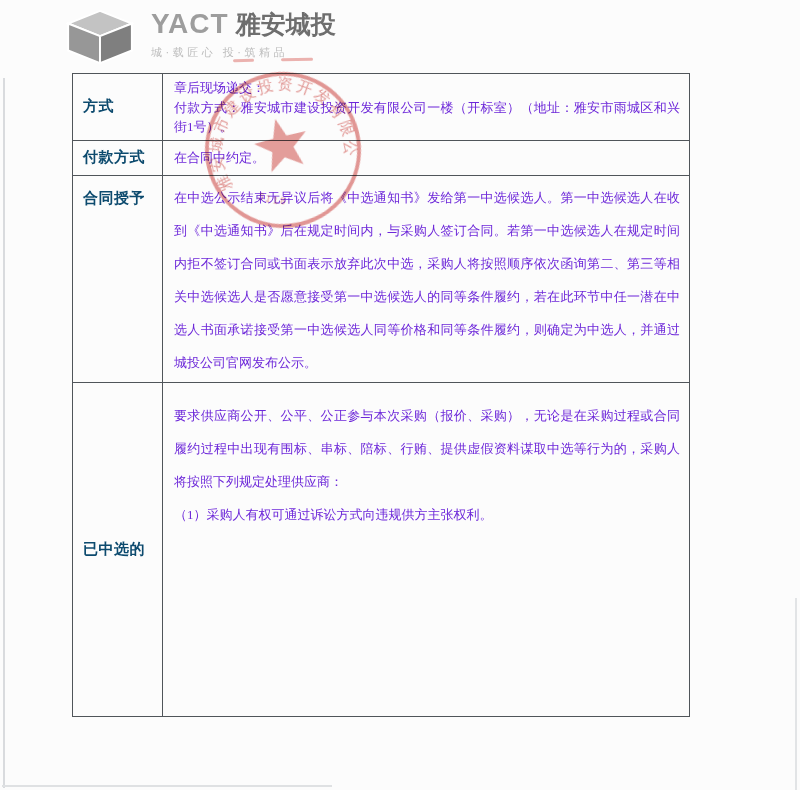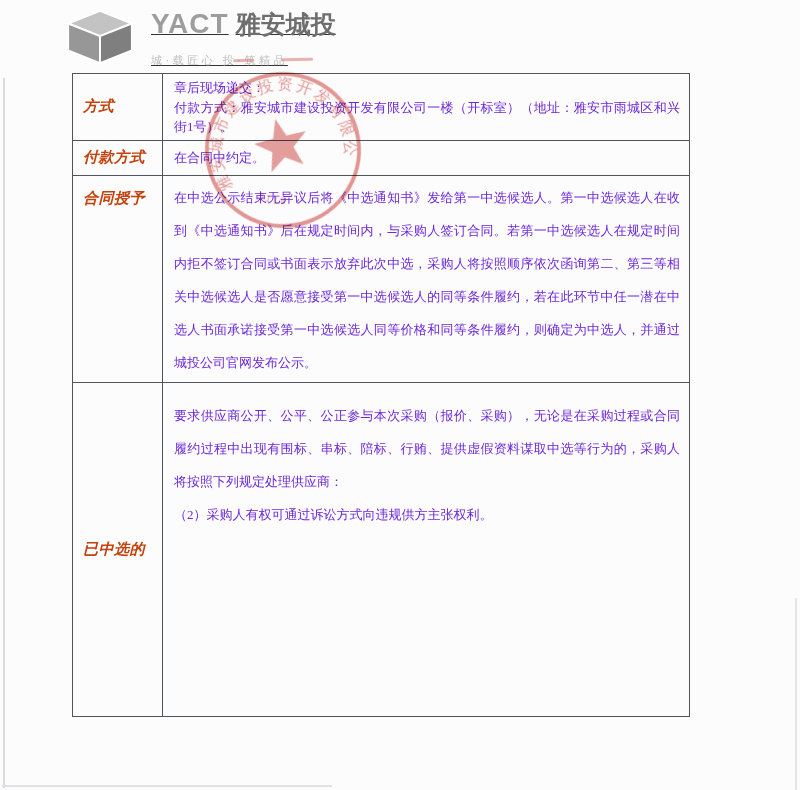--- a/index.html
+++ b/index.html
@@ -6,48 +6,47 @@
   body {
     width:800px; height:790px;
     background:#fcfcfc;
     position:relative;
     overflow:hidden;
     font-family:"Liberation Serif","DejaVu Serif",serif;
     color:#333;
   }
 
   
-  .logo { position:absolute; left:62px; top:9px; display:flex; align-items:flex-start;text-decoration:underline; }
+  .logo { position:absolute; left:62px; top:9px; display:flex; align-items:flex-start; }
   .logo-cube { width:76px; height:56px; }
   .logo-text { margin-left:13px; font-family:"Liberation Sans","DejaVu Sans",sans-serif; }
   .brand-line { white-space:nowrap; line-height:30px; }
   .brand-en { font-size:28px; font-weight:bold; color:#9d9d9d; letter-spacing:1px; }
   .brand-cn { font-size:25px; font-weight:bold; color:#6e6e6e; margin-left:7px; }
-  .tagline { margin-top:10px; font-size:11px; color:#bcbcbc; letter-spacing:3.5px; white-space:nowrap; }
+  .tagline { margin-top:2px; font-size:11px; color:#bcbcbc; letter-spacing:3.5px; white-space:nowrap; }
 
   
   .ink-dash { position:absolute; height:3px; background:rgba(214,88,82,.45); border-radius:2px; }
   .ink-dash.d1 { left:233px; top:59px; width:21px; transform:rotate(-2deg); }
   .ink-dash.d2 { left:281px; top:58px; width:32px; transform:rotate(-1deg); }
 
   
   .doc-table {
     position:absolute; left:72px; top:73px; width:616px;
     border:1px solid #50555a;
     background:transparent;
   }
   .row { display:grid; grid-template-columns:90px 1fr; }
   .row + .row { border-top:1px solid #50555a; }
   .cell-label {
     border-right:1px solid #50555a;
     padding:0 5px 0 10px;
     display:flex; align-items:center;
-    font-size:15px; font-weight:bold; color:#c2410c;
+    font-size:15px; font-weight:bold; color:#0c4a6e;
     letter-spacing:.5px;
-    font-style:italic;
   }
   .cell-content {
     padding:2px 9px 3px 11px;
     font-size:13px;
     text-align:justify;
     color:#6d28d9;
   }
   .cell-content p { margin:0; }
 
   .row:nth-child(1) { min-height:58px; }
@@ -130,21 +129,21 @@
         <p>在中选公示结束无异议后将《中选通知书》发给第一中选候选人。第一中选候选人在收到《中选通知书》后在规定时间内，与采购人签订合同。若第一中选候选人在规定时间内拒不签订合同或书面表示放弃此次中选，采购人将按照顺序依次函询第二、第三等相关中选候选人是否愿意接受第一中选候选人的同等条件履约，若在此环节中任一潜在中选人书面承诺接受第一中选候选人同等价格和同等条件履约，则确定为中选人，并通过城投公司官网发布公示。</p>
       </div>
   </div>
 
   <div class="row">
     <div class="cell-label">
         <span>已中选的</span>
       </div>
     <div class="cell-content">
         <p>要求供应商公开、公平、公正参与本次采购（报价、采购），无论是在采购过程或合同履约过程中出现有围标、串标、陪标、行贿、提供虚假资料谋取中选等行为的，采购人将按照下列规定处理供应商：</p>
-        <p>（2）采购人有权可通过诉讼方式向违规供方主张权利。</p>
+        <p>（1）采购人有权可通过诉讼方式向违规供方主张权利。</p>
       </div>
   </div>
 </div>
 
 <svg class="seal" viewBox="0 0 180 180" aria-hidden="true">
   <circle cx="90" cy="90" r="76" fill="none" stroke="#cd423d" stroke-width="4" opacity="0.62"></circle>
   <polygon points="90,58 96.8,76.7 116.6,77.3 100.9,89.6 106.5,108.7 90,97.5 73.5,108.7 79.1,89.6 63.4,77.3 83.2,76.7" fill="#cd423d" opacity="0.58"></polygon>
   <defs>
     <path id="seal-arc-top" d="M 34,118 A 62,62 0 1 1 146,118" fill="none"></path>
     <path id="seal-arc-bottom" d="M 48,125 A 56,56 0 0 0 132,125" fill="none"></path>

